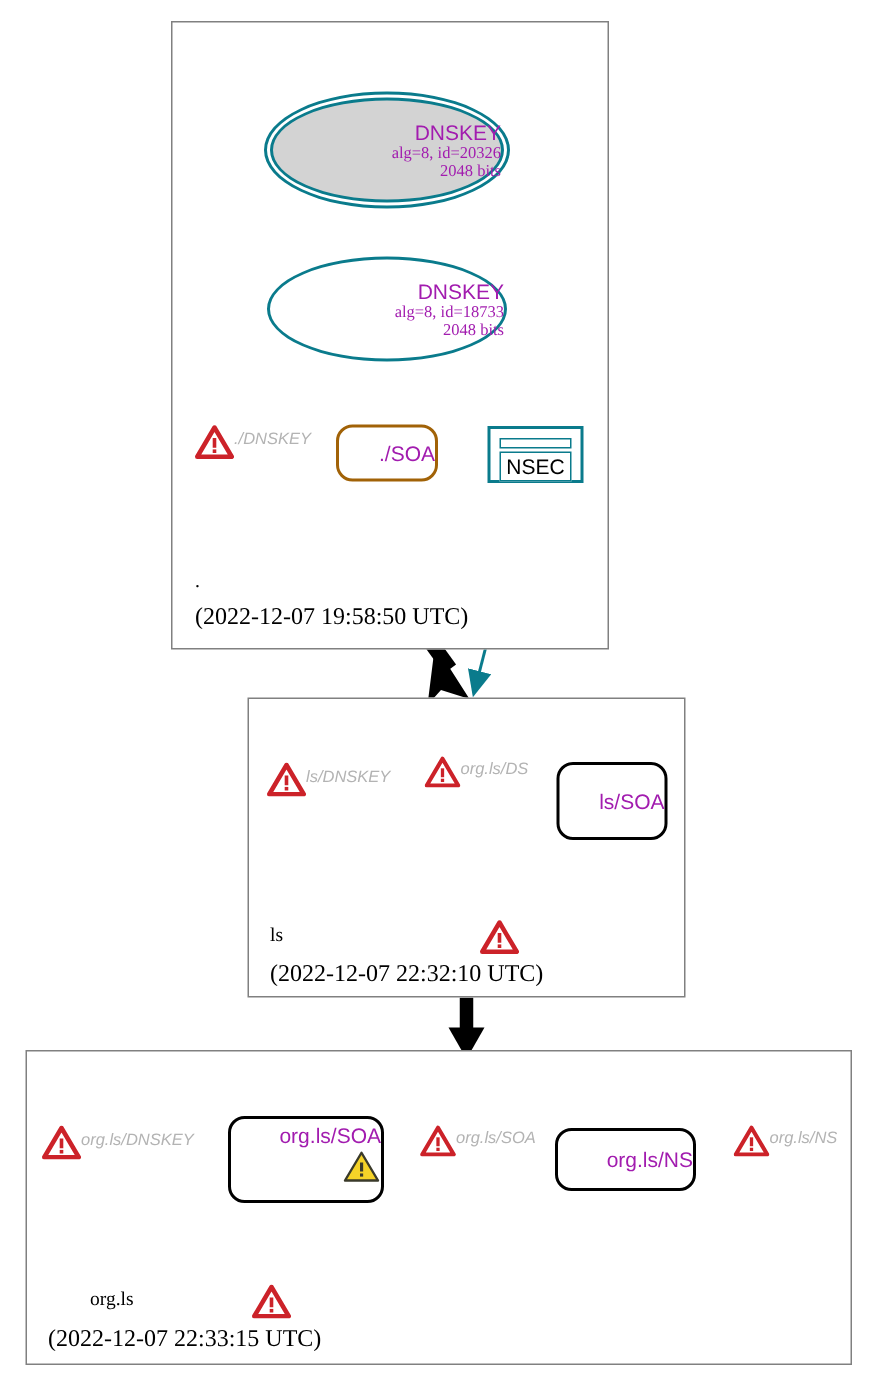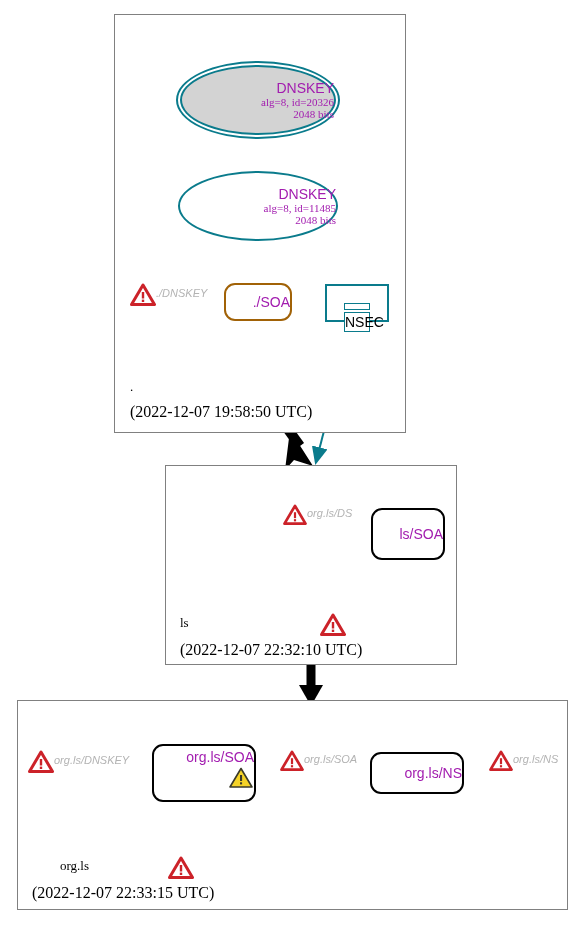--- a/index.html
+++ b/index.html
@@ -69,21 +69,21 @@
   .rrset-box-black {
     border: 2px solid #000000;
     border-radius: 11px;
     background: #ffffff;
   }
   .nsec-box {
     position: absolute;
     box-sizing: border-box;
     border: 2px solid #0a7b8c;
     background: #ffffff;
-    padding: 17px;
+    padding: 6px;
   }
   .nsec-strip {
     height: 7px;
     border: 1px solid #0a7b8c;
     box-sizing: border-box;
     background: #ffffff;
   }
   .nsec-cell {
     margin-top: 2px;
     border: 1px solid #0a7b8c;
@@ -175,21 +175,21 @@
 
   <div class="node ellipse-outer" style="left:176px; top:61px; width:164px; height:78px;"></div>
   <div class="node ellipse ellipse-inner-fill" style="left:180px; top:65px; width:156px; height:70px;">
     <div class="node-title">DNSKEY</div>
     <div class="node-sub">alg=8, id=20326</div>
     <div class="node-sub">2048 bits</div>
   </div>
 
   <div class="node ellipse" style="left:178px; top:171px; width:160px; height:70px;">
     <div class="node-title">DNSKEY</div>
-    <div class="node-sub">alg=8, id=11485</div>
+    <div class="node-sub">alg=8, id=18733</div>
     <div class="node-sub">2048 bits</div>
   </div>
 
   <div class="errnode" style="left:130px; top:283px; width:70px;">
     <span class="tri-wrap">
       <svg width="26" height="23" viewBox="0 0 26 23">
         <path d="M13,2 L24.5,21.5 L1.5,21.5 z" fill="#ffffff" stroke="#cc2229" stroke-width="3" stroke-linejoin="round"></path>
         <rect x="11.8" y="9" width="2.4" height="6.5" fill="#cc2229"></rect>
         <rect x="11.8" y="16.6" width="2.4" height="2.4" fill="#cc2229"></rect>
       </svg>
@@ -204,20 +204,30 @@
   <div class="nsec-box" style="left:325px; top:284px; width:64px; height:38px;">
     <div class="nsec-strip"></div>
     <div class="nsec-cell">NSEC</div>
   </div>
 
   <div class="zone-name" style="left:130px; top:379px;">.</div>
   <div class="zone-time" style="left:130px; top:403px;">(2022-12-07 19:58:50 UTC)</div>
 
   <div class="zone-box" style="left:165px; top:465px; width:292px; height:200px;"></div>
 
+  <div class="errnode" style="left:178px; top:508px; width:74px;">
+    <span class="tri-wrap">
+      <svg width="26" height="23" viewBox="0 0 26 23">
+        <path d="M13,2 L24.5,21.5 L1.5,21.5 z" fill="#ffffff" stroke="#cc2229" stroke-width="3" stroke-linejoin="round"></path>
+        <rect x="11.8" y="9" width="2.4" height="6.5" fill="#cc2229"></rect>
+        <rect x="11.8" y="16.6" width="2.4" height="2.4" fill="#cc2229"></rect>
+      </svg>
+    </span>
+    <span class="errlabel">ls/DNSKEY</span>
+  </div>
 
   <div class="errnode" style="left:283px; top:504px; width:62px;">
     <span class="tri-wrap">
       <svg width="24" height="21" viewBox="0 0 26 23">
         <path d="M13,2 L24.5,21.5 L1.5,21.5 z" fill="#ffffff" stroke="#cc2229" stroke-width="3" stroke-linejoin="round"></path>
         <rect x="11.8" y="9" width="2.4" height="6.5" fill="#cc2229"></rect>
         <rect x="11.8" y="16.6" width="2.4" height="2.4" fill="#cc2229"></rect>
       </svg>
     </span>
     <span class="errlabel">org.ls/DS</span>

